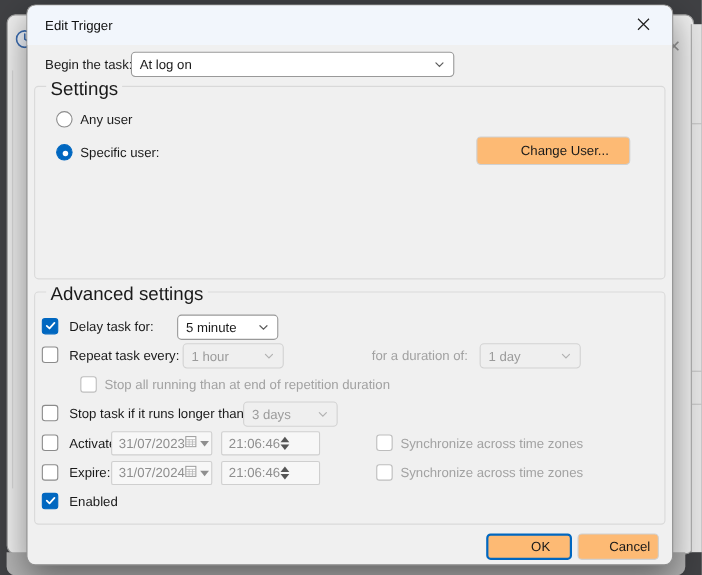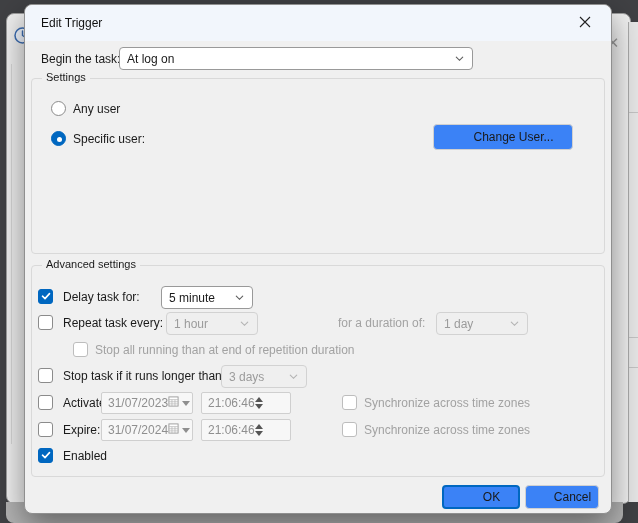--- a/index.html
+++ b/index.html
@@ -45,21 +45,21 @@
   .combo{position:absolute;height:23px;background:#ffffff;border:1px solid #999;
     border-radius:4px;display:flex;align-items:center;justify-content:space-between;
     padding:0 7px;box-sizing:border-box;font-size:12px;color:#1a1a1a;}
   .combo .chev{display:flex;color:#5d5d5d;}
   .combo.dis{background:#efefef;border-color:#d2d2d2;color:#9b9b9b;}
   .combo.dis .chev{color:#b3b3b3;}
 
   
   .group{position:absolute;border:1px solid #d9d9d9;border-radius:4px;}
   .group .legend{position:absolute;top:-8px;left:10px;background:#f0f0f0;
-    padding:0 4px;font-size:11px;color:#1a1a1a;}
+    padding:0 4px;font-size:17px;color:#1a1a1a;}
 
   
   .radio{position:absolute;width:15px;height:15px;border-radius:50%;
     background:#fff;border:1px solid #8b8b8b;box-sizing:border-box;}
   .radio.sel{background:#0067c0;border-color:#0067c0;}
   .radio.sel::after{content:"";position:absolute;left:5px;top:5px;width:5px;height:5px;
     border-radius:50%;background:#fff;}
 
   
   .cb{position:absolute;width:15px;height:15px;border-radius:3px;background:#fff;
@@ -74,21 +74,21 @@
   .dp-icons{display:flex;align-items:center;gap:3px;}
   .tri-down{width:0;height:0;border-left:4px solid transparent;border-right:4px solid transparent;
     border-top:5px solid #8f8f8f;}
   .spinner{display:flex;flex-direction:column;align-items:center;justify-content:center;gap:2px;}
   .sp-up{width:0;height:0;border-left:4px solid transparent;border-right:4px solid transparent;
     border-bottom:5px solid #555;}
   .sp-dn{width:0;height:0;border-left:4px solid transparent;border-right:4px solid transparent;
     border-top:5px solid #555;}
 
   
-  .btn{position:absolute;background:#3b82f6;border:1px solid #d0d0d0;border-radius:4px;
+  .btn{position:absolute;background:#fdba74;border:1px solid #d0d0d0;border-radius:4px;
     font-size:12px;color:#1a1a1a;display:flex;align-items:center;justify-content:center;
     box-sizing:border-box;font-family:"Liberation Sans", sans-serif;padding-left:21px;}
   .btn.default{border:2px solid #0067c0;}
 </style>
 </head>
 <body>
 
 <div class="bg-window">
   <div class="bg-inner-line"></div>
   <span class="clock-icon">
@@ -113,21 +113,21 @@
     <div class="close-btn">
       <span>
         <svg width="12" height="12" viewBox="0 0 12 12">
             <path d="M1 1 L11 11 M11 1 L1 11" stroke="#222" stroke-width="1.1"></path>
           </svg>
       </span>
     </div>
   </div>
 
   <span class="lbl" style="left:16px;top:47px">Begin the task:</span>
-  <div class="combo" style="left:94px;top:42px;width:354px">
+  <div class="combo" style="left:94px;top:42px;width:294px">
     <span>At log on</span>
     <span class="chev">
       <svg width="11" height="11" viewBox="0 0 12 12">
           <path d="M2.5 4.5 L6 8 L9.5 4.5" stroke="currentColor" stroke-width="1.2" fill="none" stroke-linecap="round"></path>
         </svg>
     </span>
   </div>
 
   <div class="group" style="left:6px;top:73px;width:572px;height:174px">
     <span class="legend">Settings</span>

